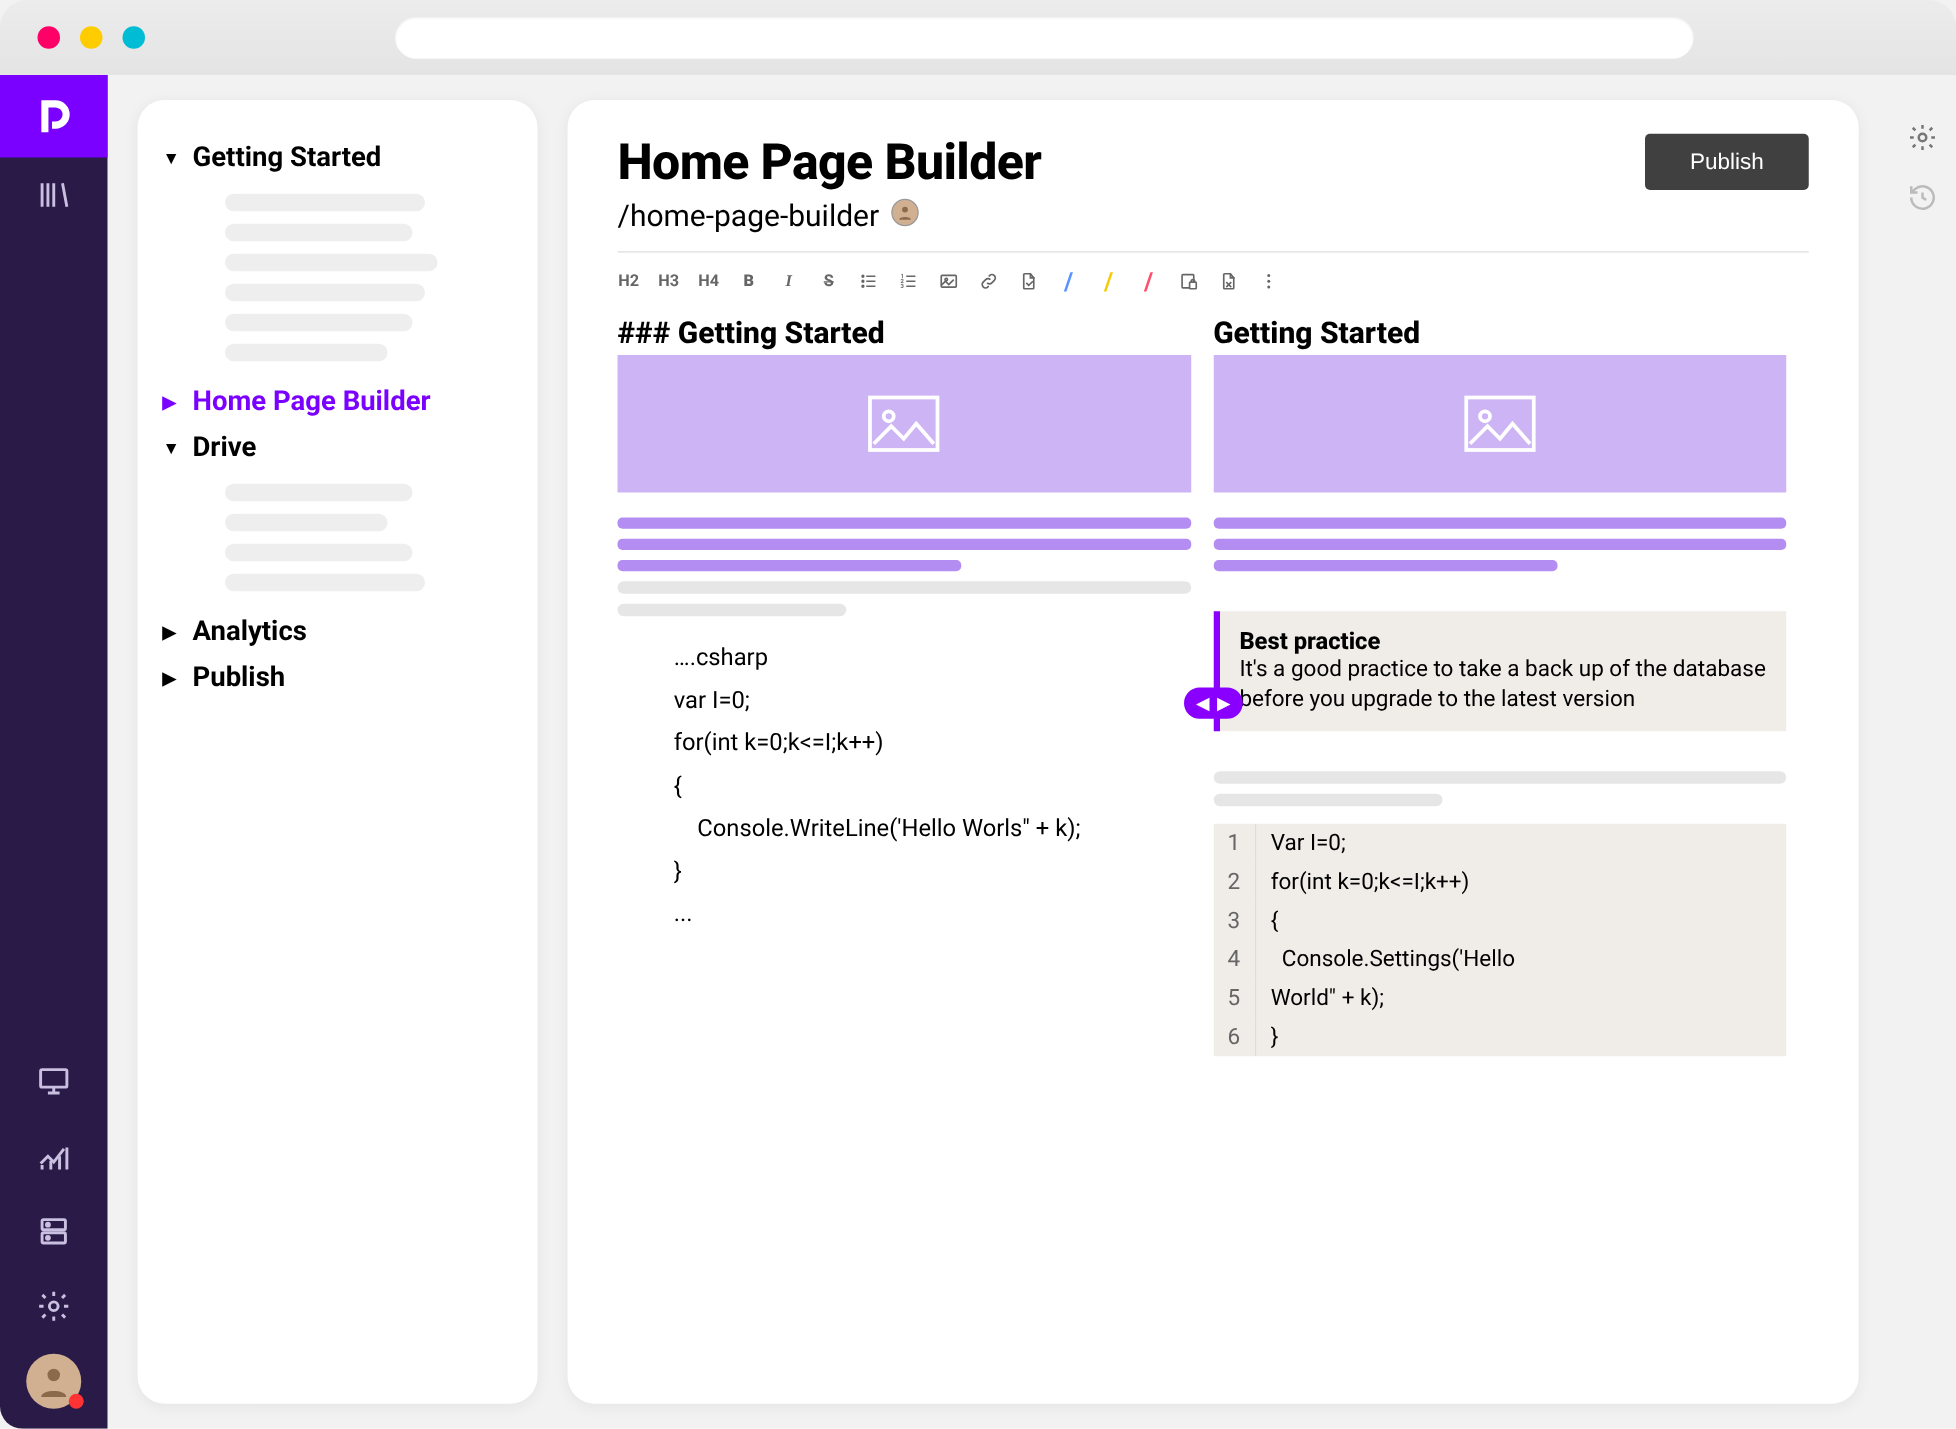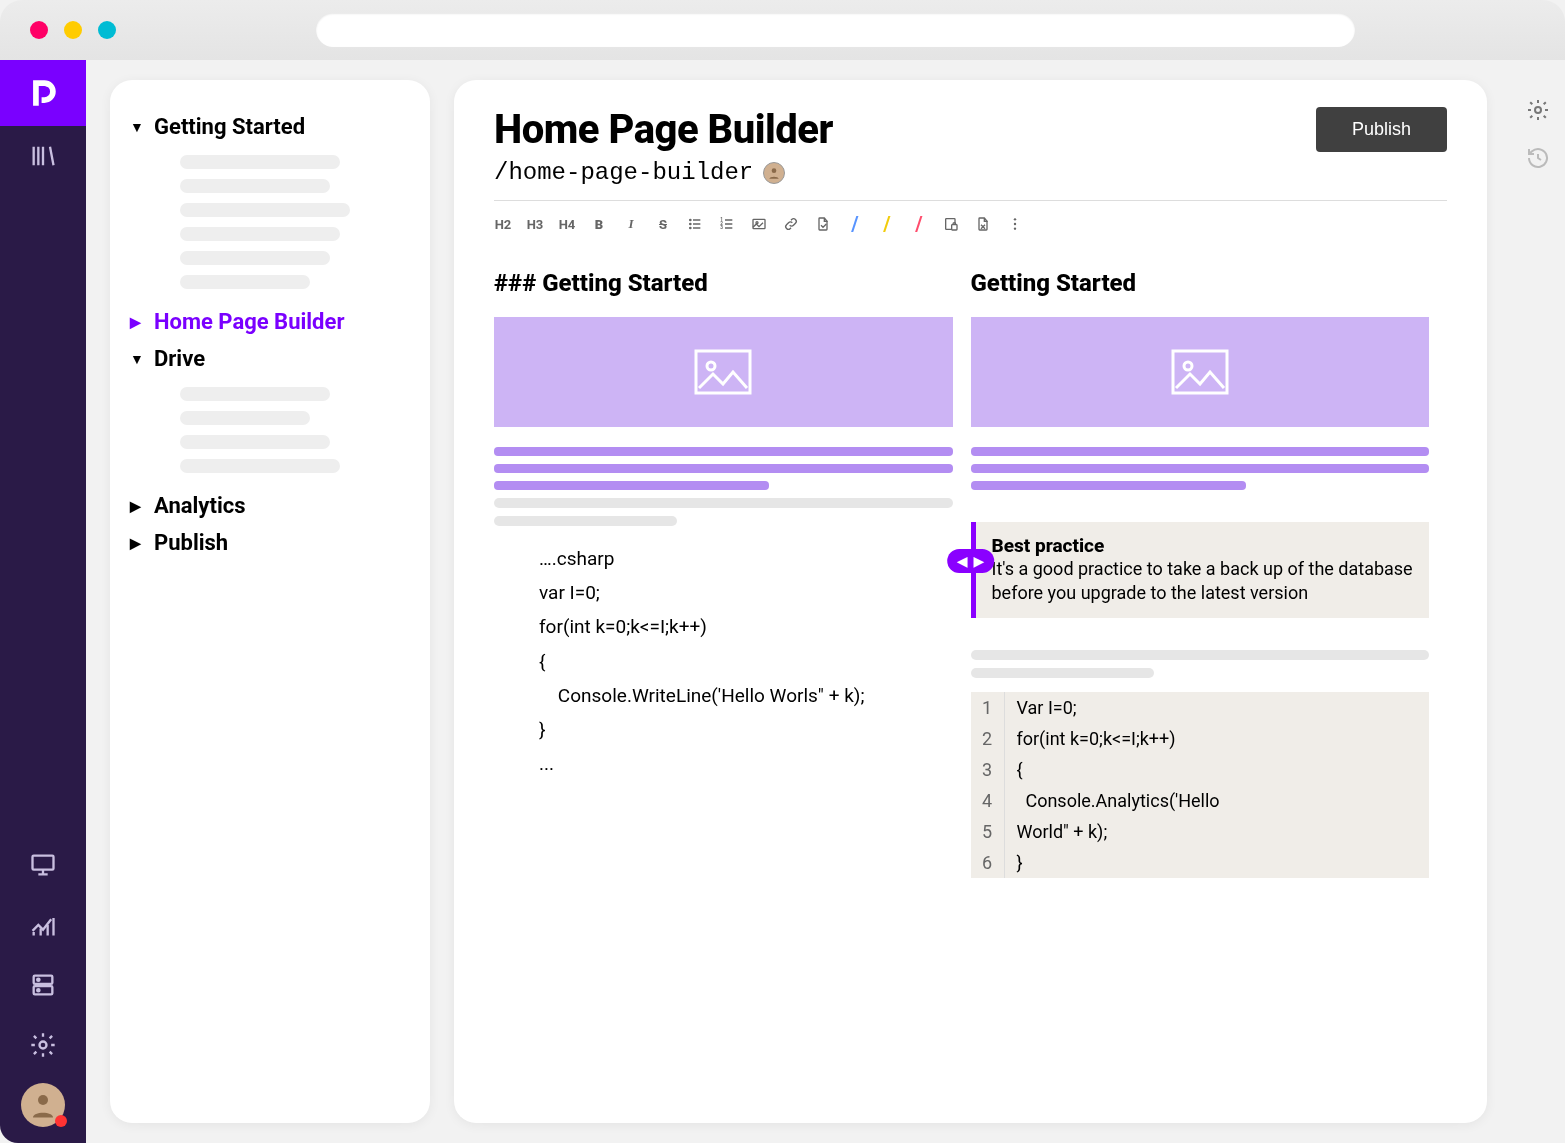--- a/index.html
+++ b/index.html
@@ -86,21 +86,21 @@
   flex:1; margin:20px 24px; background:#fff; border-radius:22px;
   box-shadow:0 2px 12px rgba(0,0,0,0.06);
   padding:26px 40px; position:relative; overflow:hidden;
 }
 .header-row { display:flex; align-items:center; }
 .title { font-size:40px; font-weight:800; letter-spacing:-0.5px; }
 .publish-btn {
   margin-left:auto; background:#404040; color:#fff; border:none;
   padding:12px 36px; font-size:18px; font-weight:400; border-radius:4px; cursor:pointer;
 }
-.slug-row { display:flex; align-items:center; gap:10px; font-size:24px; margin-top:6px;font-family:Liberation Mono, monospace; }
+.slug-row { display:flex; align-items:flex-start; gap:10px; font-size:24px; margin-top:6px; }
 .slug-avatar {
   width:22px; height:22px; border-radius:50%; background:#d0b090; border:1px solid #999;
   display:flex;align-items:center;justify-content:center;font-size:12px;
 }
 .divider { height:1px; background:#ddd; margin:14px 0 8px; }
 
 
 .edit-toolbar { display:flex; align-items:center; gap:14px; color:#666; font-size:12px; padding:6px 0 16px; }
 .tb { cursor:pointer; display:flex; align-items:center; justify-content:center; min-width:18px; height:18px; font-weight:700; font-size:13px; }
 .tb svg { width:16px; height:16px; }
@@ -109,21 +109,21 @@
 .tb-red { color:#ff4d6d; font-size:20px; }
 
 
 .split { display:flex; gap:0; position:relative; }
 .pane { flex:1; padding:0 18px 0 0; }
 .split-handle {
   position:absolute; left:50%; top:300px; transform:translateX(-50%);
   background:#8a00ff; color:#fff; font-size:14px; padding:4px 10px; border-radius:14px;
   display:flex; gap:6px; z-index:5;
 }
-.h3, .h3raw { font-size:24px; font-weight:800; margin:20px 0; }
+.h3, .h3raw { font-size:24px; font-weight:800; margin:2px 0; }
 .img-placeholder {
   width:100%; height:110px; background:#cdb4f5; display:flex; align-items:center; justify-content:center; margin:4px 0 20px;
 }
 .img-placeholder svg { width:60px; height:48px; stroke:#fff; fill:none; stroke-width:3; }
 .sk-line { height:9px; background:#b38df2; border-radius:4px; margin:8px 0; }
 
 .callout-raw { font-size:19px; line-height:1.35; margin:30px 0 20px; }
 .callout {
   background:#f0ede8; border-left:5px solid #8a00ff; padding:12px 16px; margin:32px 0;
 }
@@ -390,21 +390,21 @@
           <div class="code-row">
               <div class="code-ln">2</div>
               <div class="code-txt">for(int k=0;k&lt;=I;k++)</div>
             </div>
           <div class="code-row">
               <div class="code-ln">3</div>
               <div class="code-txt">{</div>
             </div>
           <div class="code-row">
               <div class="code-ln">4</div>
-              <div class="code-txt">  Console.Analytics('Hello</div>
+              <div class="code-txt">  Console.Settings('Hello</div>
             </div>
           <div class="code-row">
               <div class="code-ln">5</div>
               <div class="code-txt">World" + k);</div>
             </div>
           <div class="code-row">
               <div class="code-ln">6</div>
               <div class="code-txt">}</div>
             </div>
         </div>

